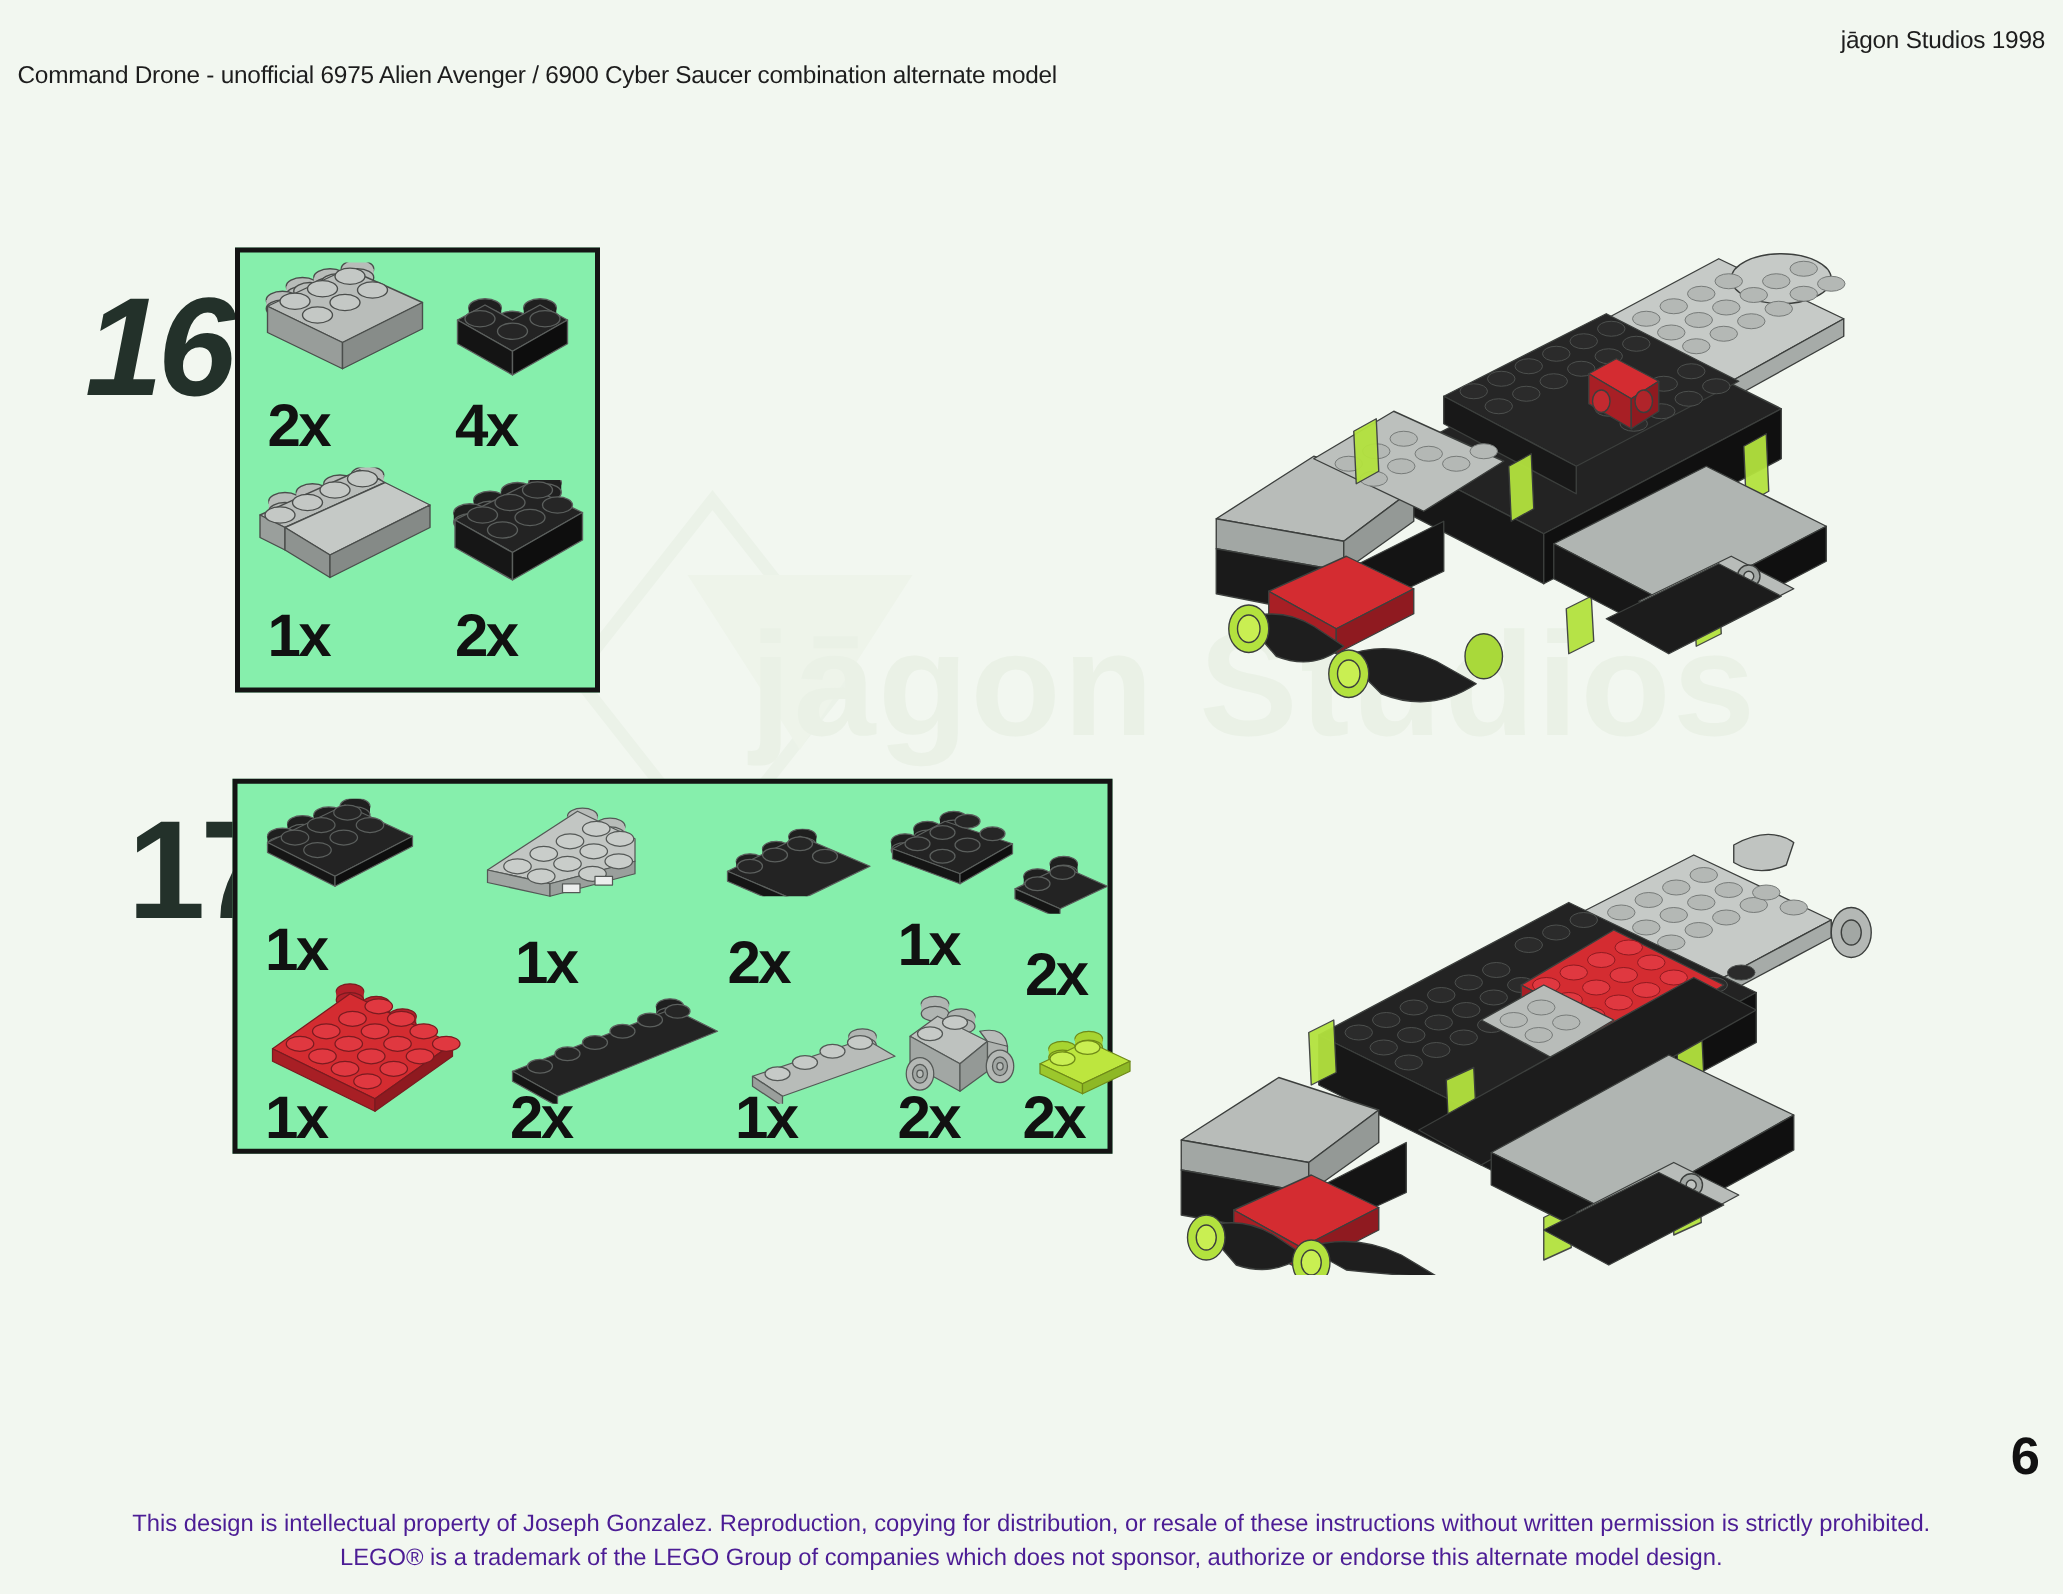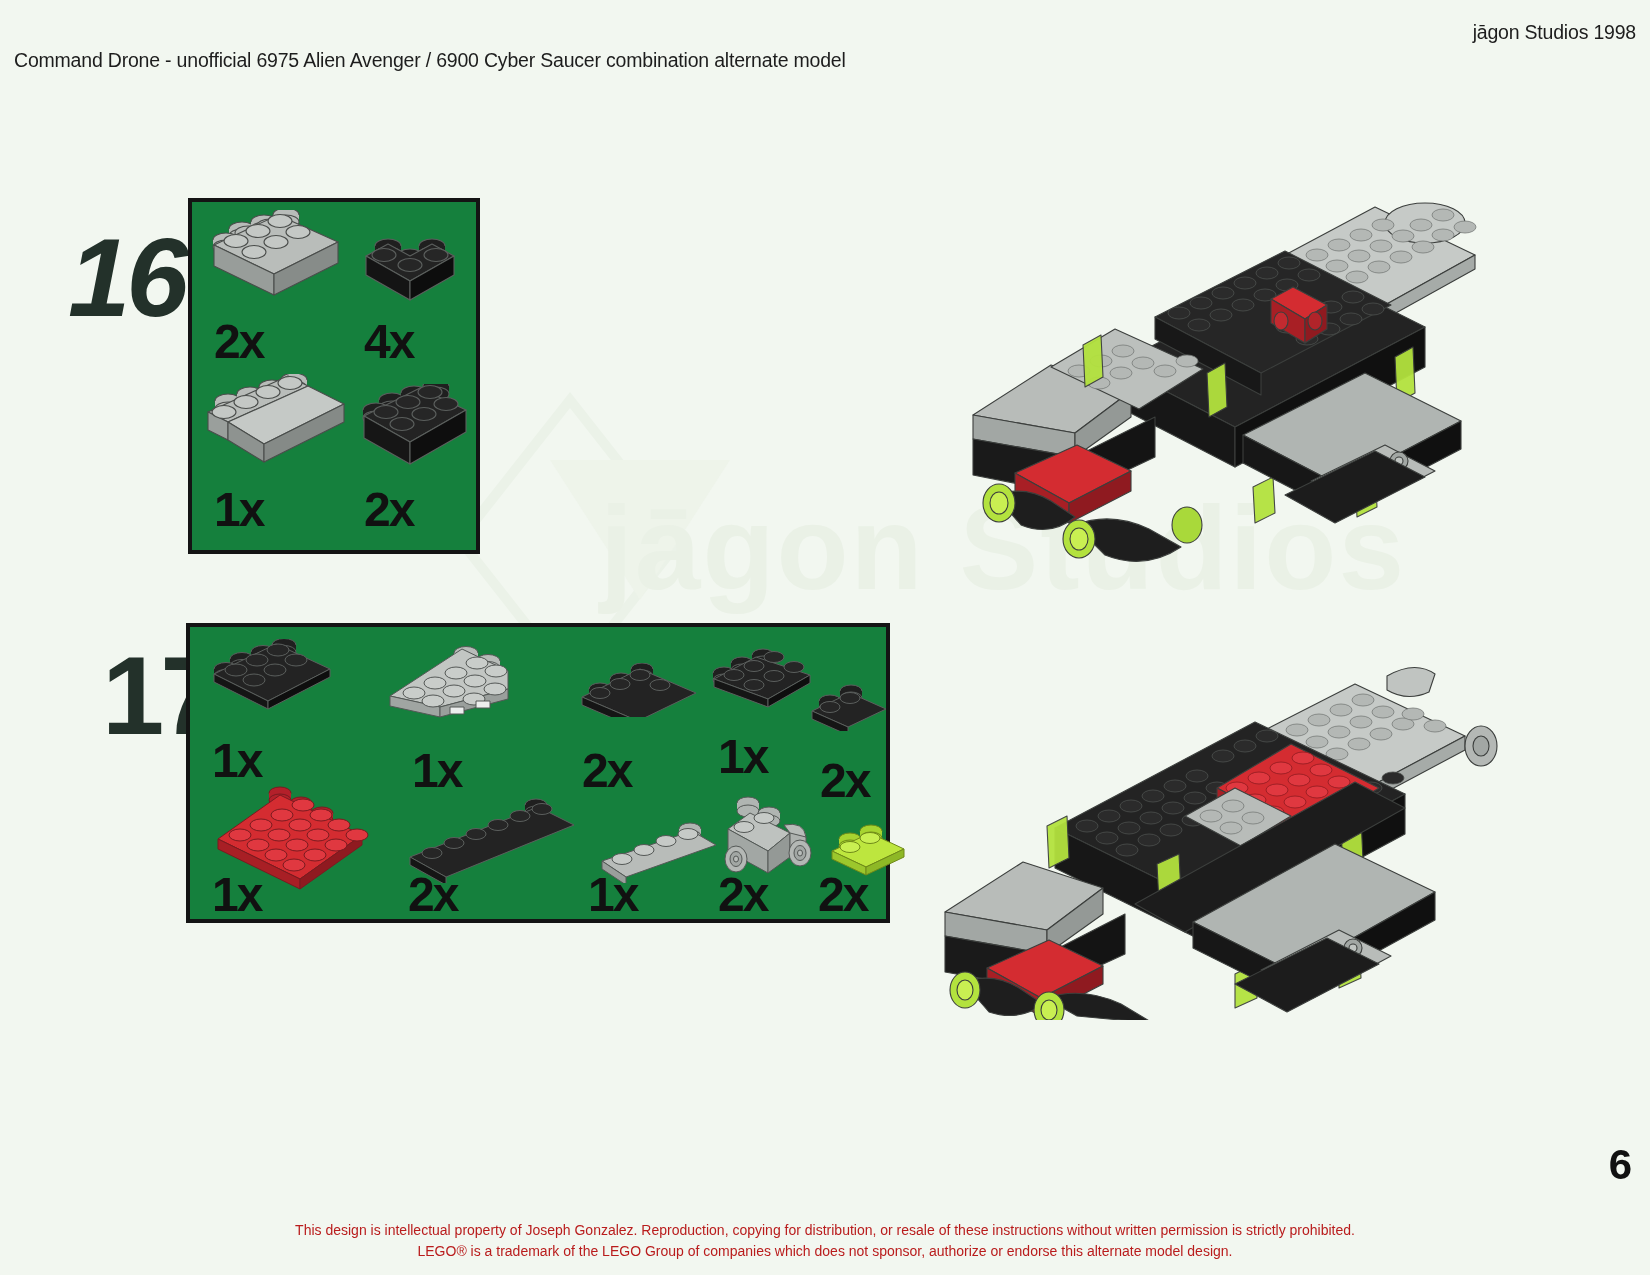--- a/index.html
+++ b/index.html
@@ -60,21 +60,21 @@
     font-weight: bold;
     color: #23312a;
     letter-spacing: -4px;
     line-height: 1;
   }
   #step16-num { left: 68px; top: 222px; font-style: italic; }
   #step17-num { left: 66px; top: 640px; margin-left: 36px; }
   
   .parts-box {
     position: absolute;
-    background: #15803d;
+    background: #86efac;
     border: 4px solid #141414;
     box-sizing: border-box;
   }
   #box16 { left: 188px; top: 198px; width: 292px; height: 356px; }
   #box17 { left: 186px; top: 623px; width: 704px; height: 300px; }
   .qty {
     position: absolute;
     font-size: 48px;
     font-weight: bold;
     color: #111111;
@@ -83,22 +83,22 @@
   }
   .part-svg { position: absolute; }
   
   .model { position: absolute; }
   
   .footer {
     position: absolute;
     left: 0; right: 0;
     bottom: 14px;
     text-align: center;
-    font-size: 14px;
-    color: #b91c1c;
+    font-size: 19px;
+    color: #4c1d95;
     line-height: 1.45;
   }
   .page-num {
     position: absolute;
     right: 18px;
     bottom: 86px;
     font-size: 42px;
     font-weight: bold;
     color: #111111;
   }

